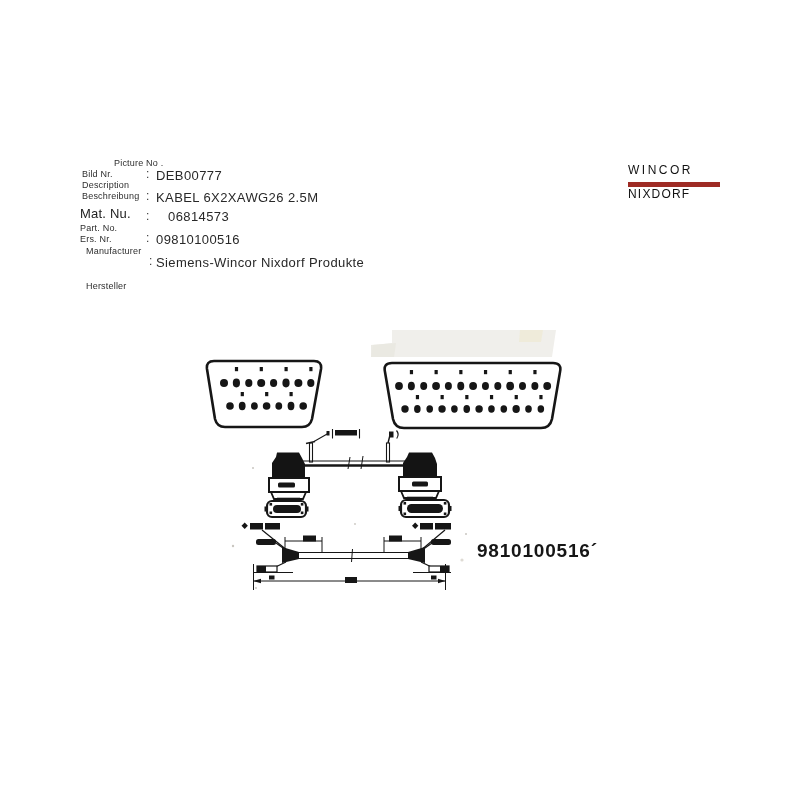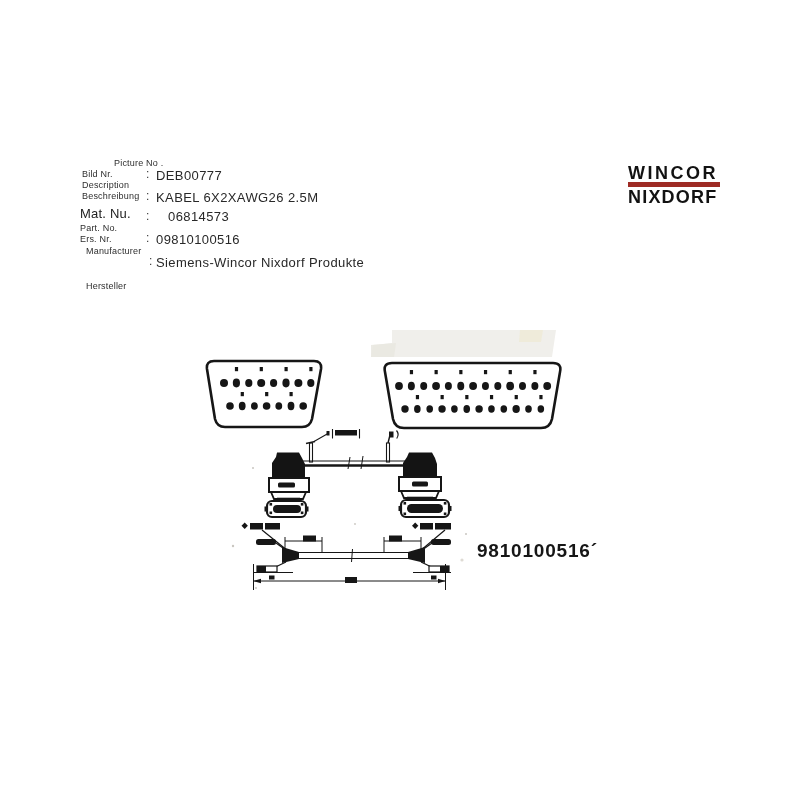--- a/index.html
+++ b/index.html
@@ -5,21 +5,21 @@
   html,body{margin:0;padding:0;}
   body{
     width:800px;height:800px;background:#ffffff;position:relative;
     font-family:"Liberation Sans",sans-serif;overflow:hidden;
   }
   .abs{position:absolute;}
   .lbl{font-size:9px;color:#2e2e2e;letter-spacing:.2px;white-space:nowrap;}
   .lbl-lg{font-size:13px;color:#222;letter-spacing:.2px;white-space:nowrap;text-align:center;}
   .colon{font-size:12px;color:#3a3a3a;}
   .val{font-size:13px;color:#282828;letter-spacing:.4px;white-space:nowrap;}
-  .logo-word{font-weight:bold;color:#121212;white-space:nowrap;font-size:18px;}
+  .logo-word{font-weight:normal;color:#121212;white-space:nowrap;font-size:12px;}
   #logo-bar{height:4.5px;width:92px;}
   #part-number{font-size:19px;font-weight:bold;color:#161616;letter-spacing:.8px;white-space:nowrap;}
   svg .ln{stroke:#161616;fill:none;}
 </style>
 </head>
 <body>
 
 <div>
 
   <span class="abs lbl" style="left:66px;top:158px;margin-left:48px;">Picture No .</span>

